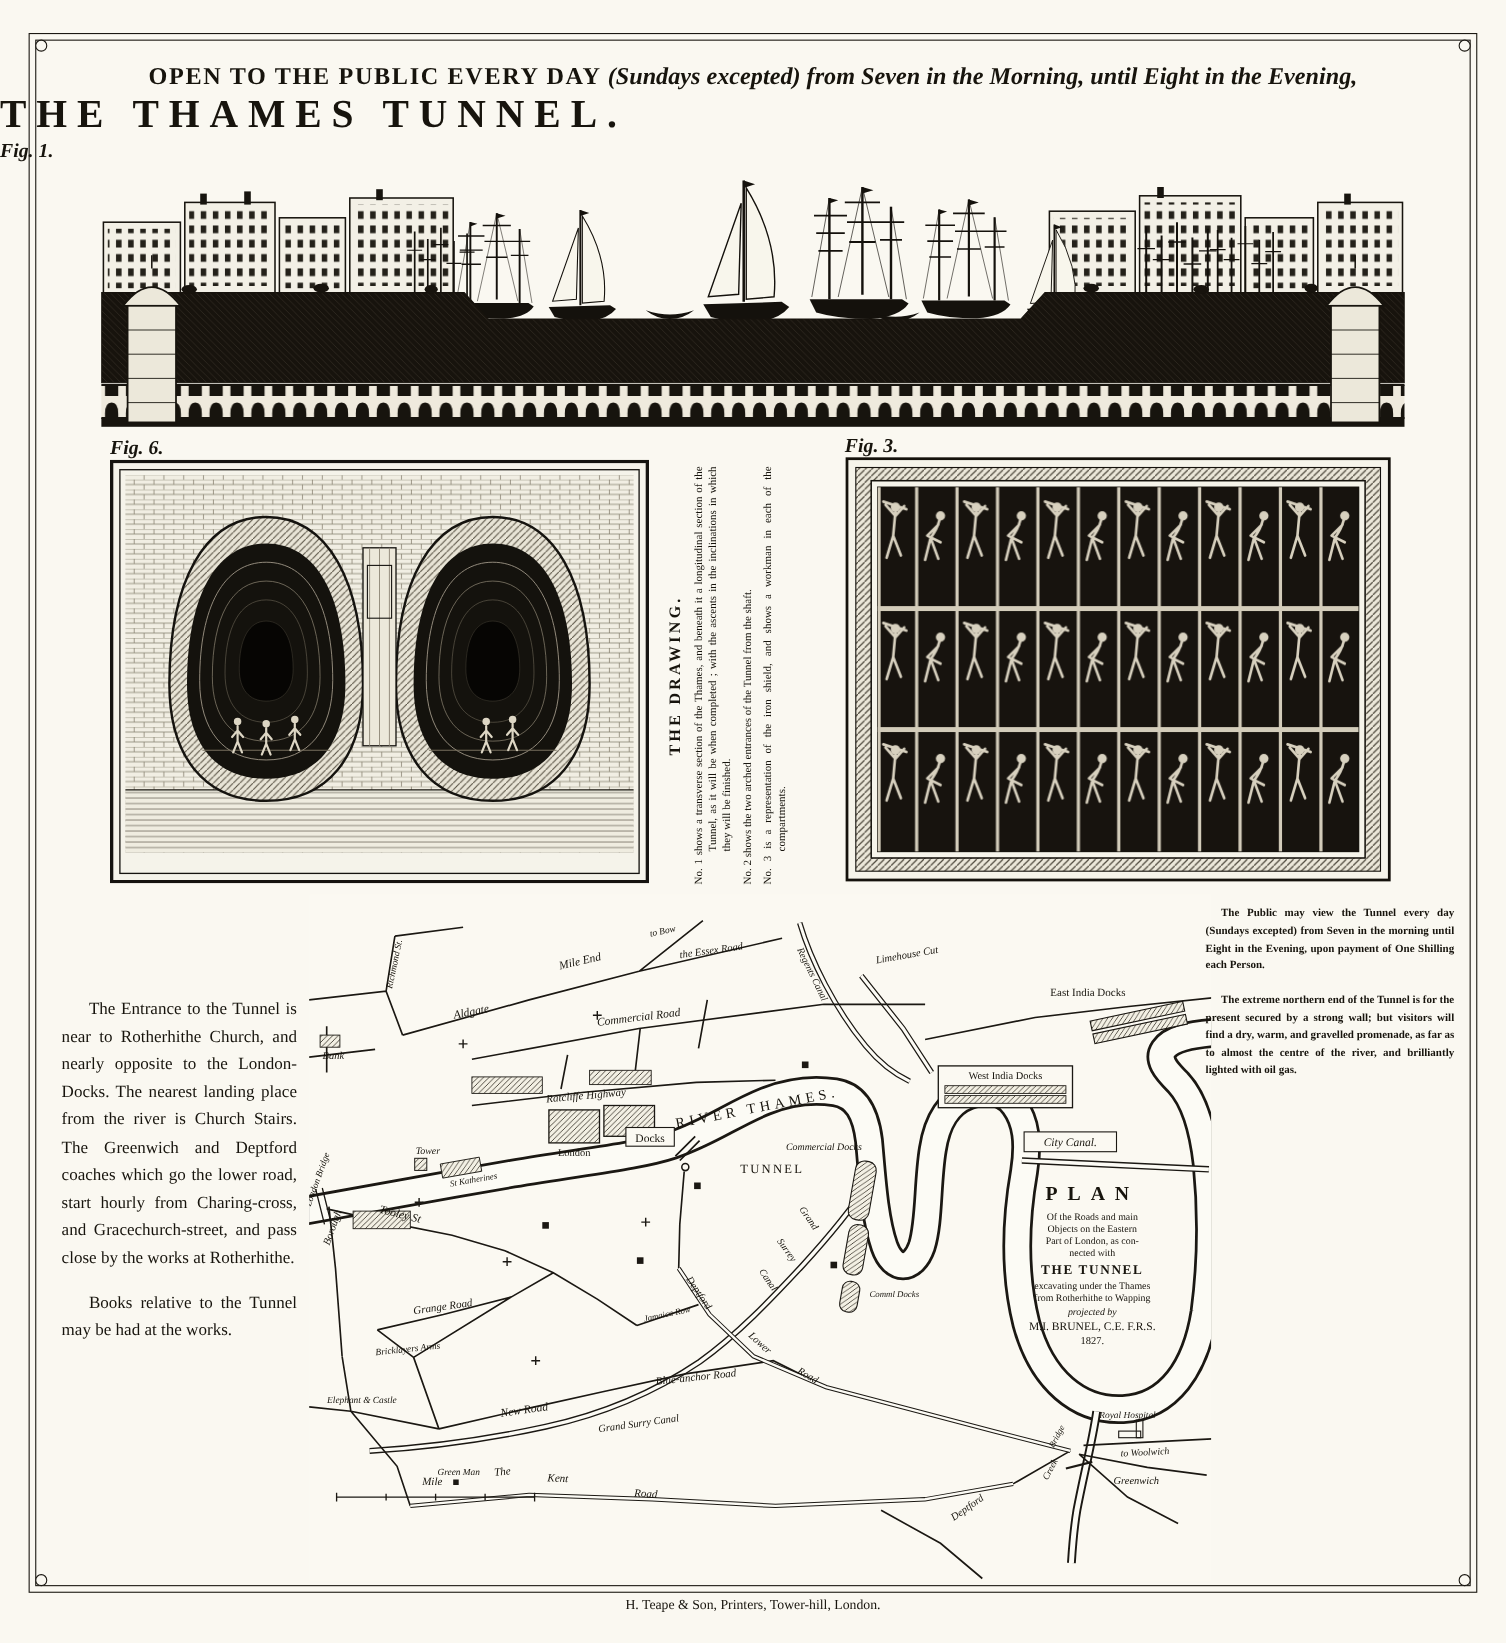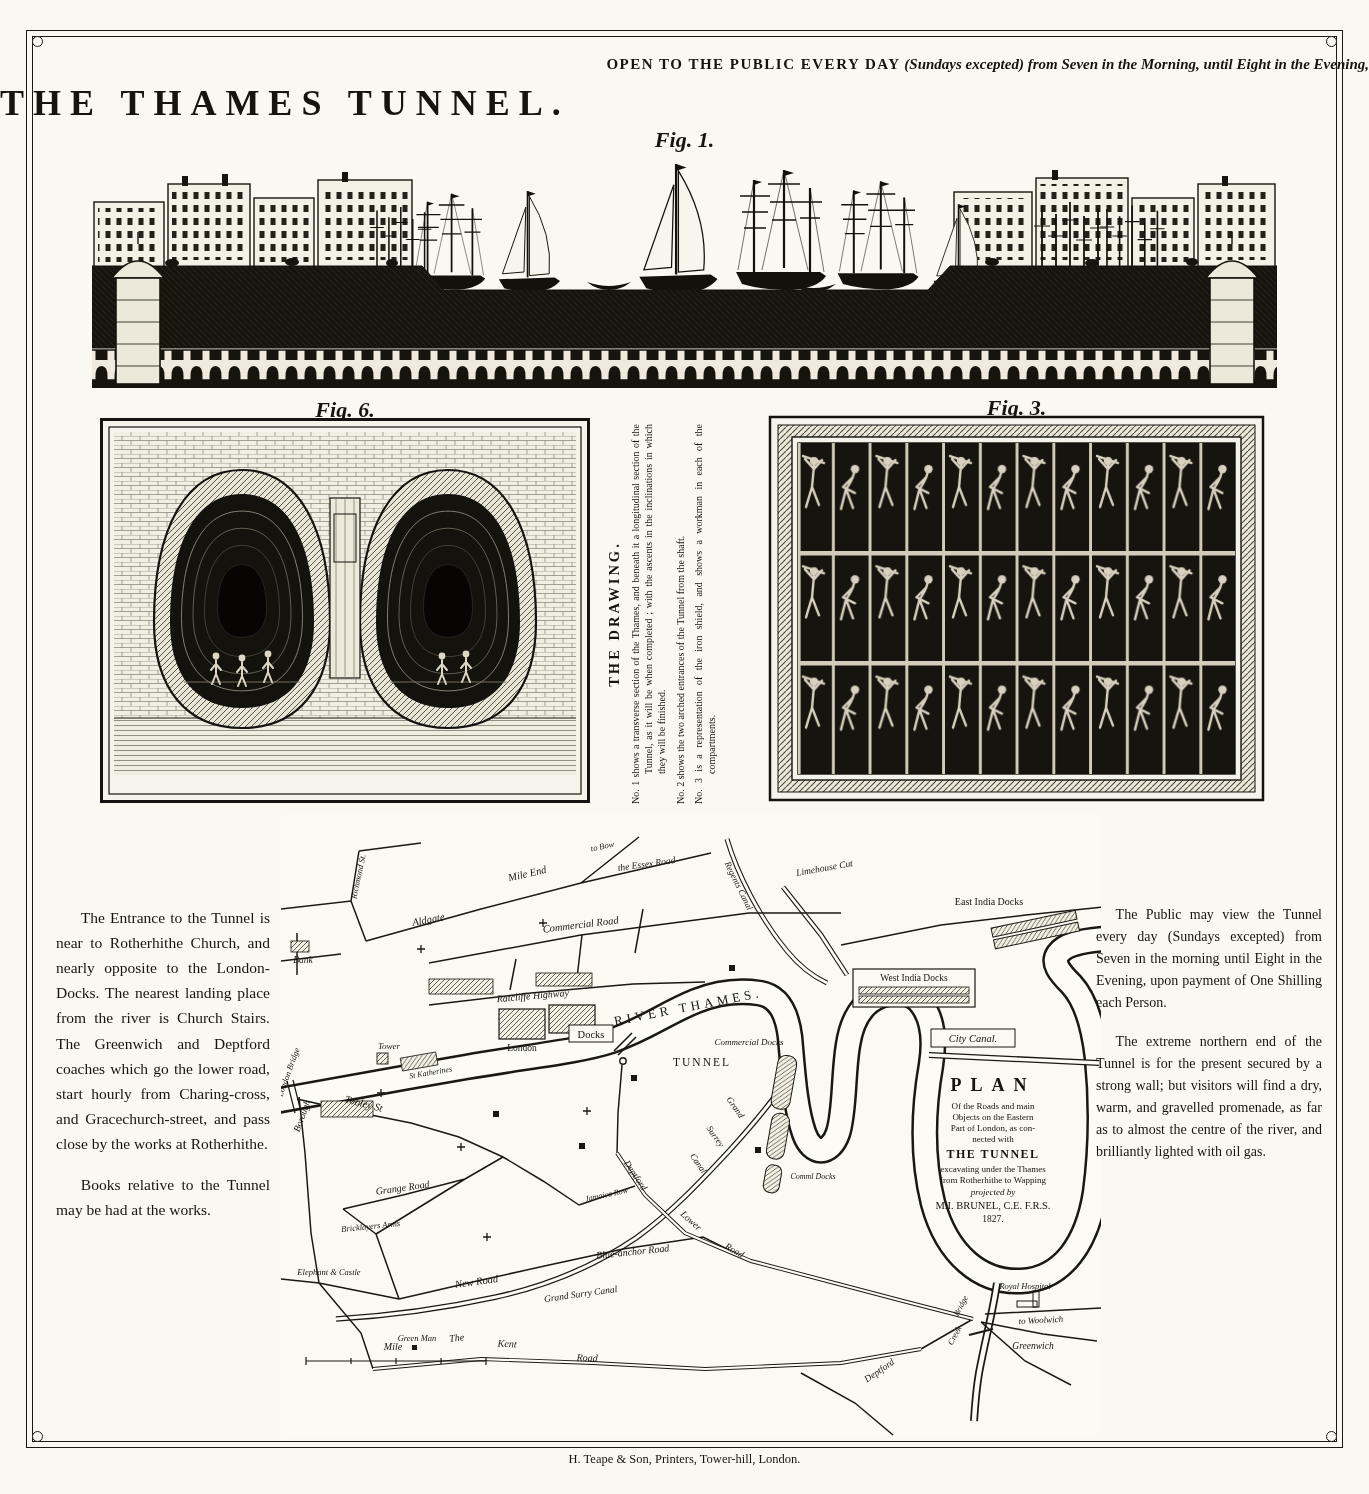--- a/index.html
+++ b/index.html
@@ -6,39 +6,39 @@
   body{
     width:1369px;height:1494px;position:relative;overflow:hidden;
     background:#faf8f1;color:#17140d;
     font-family:"Liberation Serif","DejaVu Serif",serif;
   }
   .frame{position:absolute;left:26px;top:30px;right:26px;bottom:46px;border:1.8px solid #1b1812;pointer-events:none}
   .frame-inner{position:absolute;left:5px;top:5px;right:5px;bottom:5px;border:1px solid #1b1812}
   .pin{position:absolute;width:9px;height:9px;border:1.6px solid #1b1812;border-radius:50%;background:#faf8f1}
   .pin.tl{left:32px;top:36px}.pin.tr{right:32px;top:36px}.pin.bl{left:32px;bottom:52px}.pin.br{right:32px;bottom:52px}
 
-  .open-line{position:absolute;top:56px;left:0;width:100%;text-align:right;white-space:nowrap;font-size:15px}
+  .open-line{position:absolute;top:56px;left:0;width:100%;text-align:center;white-space:nowrap;font-size:22px}
   .open-bold{font-weight:bold;letter-spacing:1.5px}
   .open-italic{font-style:italic;font-weight:bold}
   .main-title{position:absolute;top:82px;left:0;width:100%;font-size:36px;font-weight:bold;letter-spacing:9px}
-  .fig-caption{position:absolute;text-align:center;font-style:italic;font-weight:bold;font-size:22px}
+  .fig-caption{position:absolute;font-style:italic;font-weight:bold;font-size:18px}
   #cap1{top:127px;left:0;width:100%}
   #cap2{top:397px;left:100px;width:490px}
   #cap3{top:395px;left:768px;width:497px}
 
   .abs{position:absolute}
 
   .notes-outer{position:absolute;left:604px;top:424px;width:152px;height:380px}
   .notes-rot{position:absolute;left:2px;top:380px;width:380px;height:150px;transform:rotate(-90deg);transform-origin:0 0}
   .notes-title{text-align:center;font-weight:bold;font-size:14.5px;letter-spacing:3px;margin:0 0 6px 0}
   .notes-rot p{font-size:10px;line-height:1.32;margin:0 0 5px 0;padding-left:30px;text-indent:-30px;text-align:justify}
 
   .col-left{position:absolute;left:56px;top:903px;width:214px;font-size:15.5px;line-height:1.62;text-align:justify}
   .col-left p{margin:2px 0 16px 0;text-indent:1.6em}
-  .col-right{position:absolute;left:1096px;top:904px;width:226px;font-size:14px;line-height:1.58;text-align:justify;font-weight:normal}
+  .col-right{position:absolute;left:1096px;top:823px;width:226px;font-size:10px;line-height:1.58;text-align:justify;font-weight:bold}
   .col-right p{margin:0 0 16px 0;text-indent:1.4em}
 
   .footer{position:absolute;top:1452px;left:0;width:100%;text-align:center;font-size:12.5px}
 
   svg{font-family:inherit}
   .mi{font-style:italic;fill:#17140d}
   .mc{font-style:normal;fill:#17140d}
 </style>
 </head>
 <body>

